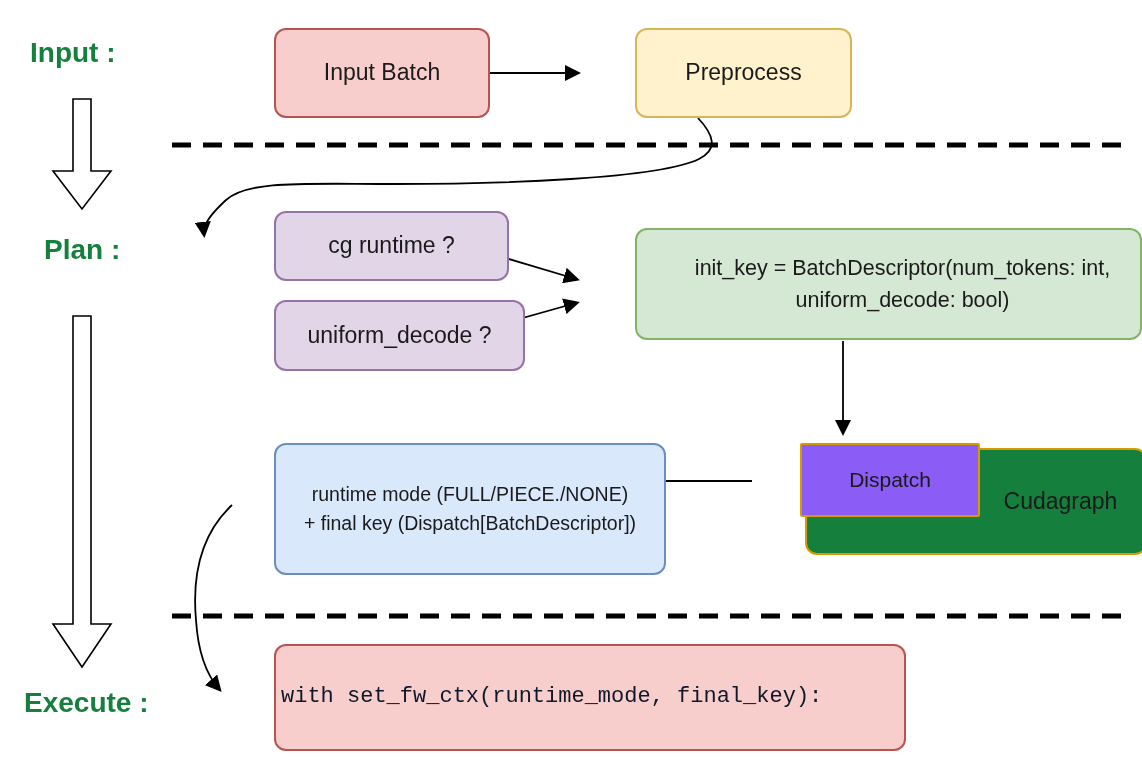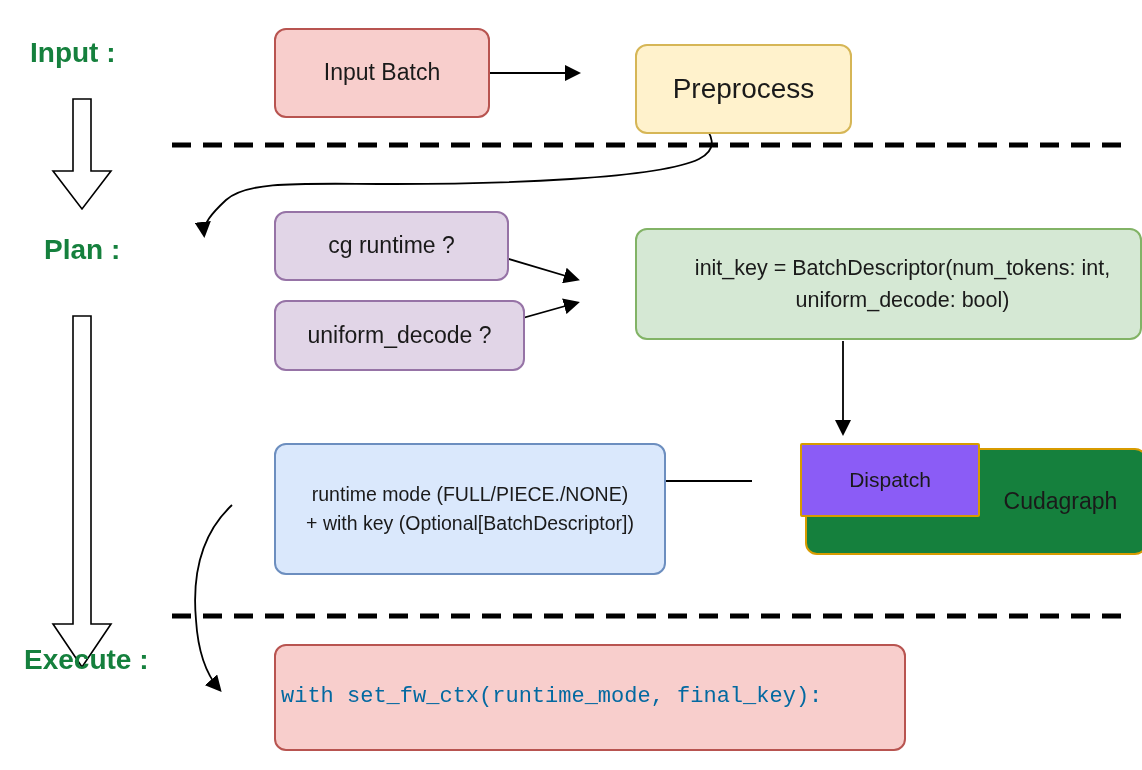--- a/index.html
+++ b/index.html
@@ -5,56 +5,56 @@
   html,body{margin:0;padding:0;background:#ffffff;}
   #canvas{
     position:relative;width:1142px;height:770px;background:#ffffff;overflow:hidden;
     font-family:"Liberation Sans",sans-serif;color:#1a1a1a;
   }
   .section-label{
     position:absolute;font-weight:bold;font-size:28px;color:#15803d;white-space:nowrap;
   }
   #input-label{left:30px;top:37px;}
   #plan-label{left:44px;top:234px;}
-  #execute-label{left:24px;top:644px;}
+  #execute-label{left:24px;top:687px;}
 
   svg.layer{position:absolute;left:0;top:0;width:1142px;height:770px;}
 
   .node{
     position:absolute;box-sizing:border-box;border:2px solid;border-radius:12px;
     display:flex;flex-direction:column;align-items:center;justify-content:center;
     text-align:center;line-height:1.35;margin-left:47px;
   }
   .node span{display:block;}
 
   #input-batch{left:227px;top:28px;width:216px;height:90px;
     background:#f8cecc;border-color:#b85450;font-size:23px;}
-  #preprocess{left:588px;top:44px;width:217px;height:90px;
-    background:#fff2cc;border-color:#d6b656;font-size:28px;}
+  #preprocess{left:588px;top:28px;width:217px;height:90px;
+    background:#fff2cc;border-color:#d6b656;font-size:23px;}
   #cg-padding{left:227px;top:211px;width:235px;height:70px;
     background:#e1d5e7;border-color:#9673a6;font-size:23px;}
   #uniform-decode{left:227px;top:300px;width:251px;height:71px;
     background:#e1d5e7;border-color:#9673a6;font-size:23px;}
   #init-key{left:588px;top:228px;width:507px;height:112px;
     background:#d5e8d4;border-color:#82b366;font-size:21.5px;line-height:1.5;padding-left:28px;}
   #runtime-mode{left:227px;top:443px;width:392px;height:132px;
     background:#dae8fc;border-color:#6c8ebf;font-size:19.5px;line-height:1.5;}
   #cudagraph-outer{left:758px;top:448px;width:342px;height:107px;
     background:#15803d;border-color:#d79b00;}
   #cudagraph-label{
     position:absolute;left:175px;right:6px;top:0;bottom:0;
     display:flex;flex-direction:column;align-items:center;justify-content:center;
     font-size:23px;line-height:1.45;text-align:center;}
   #dispatch{left:753px;top:443px;width:180px;height:74px;
     background:#8b5cf6;border-color:#d79b00;border-radius:2px;font-size:21px;}
   #execute-code{left:227px;top:644px;width:632px;height:107px;
     background:#f8cecc;border-color:#b85450;
     align-items:flex-start;justify-content:center;padding-left:5px;
     font-family:"Liberation Mono",monospace;font-size:22px;line-height:1.48;
-    color:#0369a1;text-align:left;}
+    color:#0f172a;text-align:left;}
   #execute-code span{white-space:pre;}
 </style>
 </head>
 <body>
 
 <div id="canvas">
 
   <svg class="layer" viewBox="0 0 1142 770">
     <defs>
       <marker id="arrow" viewBox="0 0 10 10" refX="7.5" refY="5" markerWidth="9" markerHeight="9" orient="auto">
@@ -97,21 +97,21 @@
     <span>uniform_decode ?</span>
   </div>
 
   <div class="node" id="init-key">
     <span>init_key = BatchDescriptor(num_tokens: int,</span>
     <span>uniform_decode: bool)</span>
   </div>
 
   <div class="node" id="runtime-mode">
     <span>runtime mode (FULL/PIECE./NONE)</span>
-    <span>+ with key (Optional[BatchDescriptor])</span>
+    <span>+ final key (Dispatch[BatchDescriptor])</span>
   </div>
 
   <div class="node" id="cudagraph-outer">
     <div id="cudagraph-label">
       <span>Cudagraph</span>
     </div>
   </div>
 
   <div class="node" id="dispatch">
     <span>Dispatch</span>

